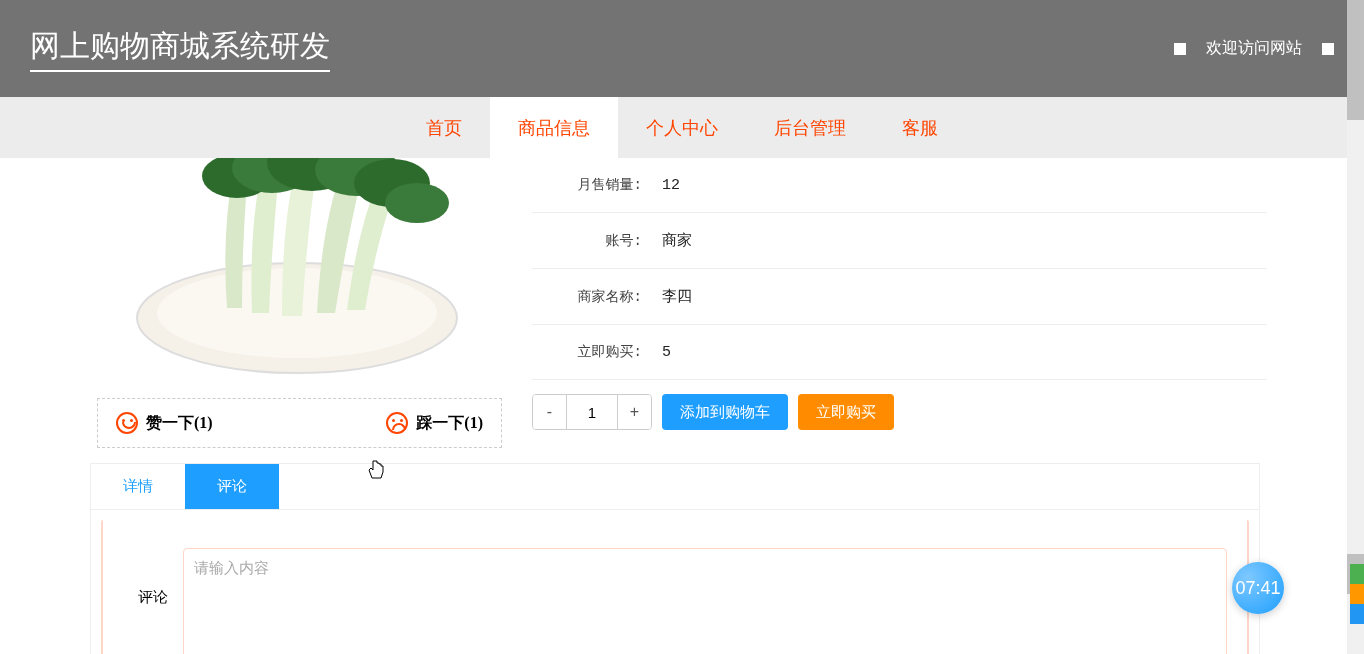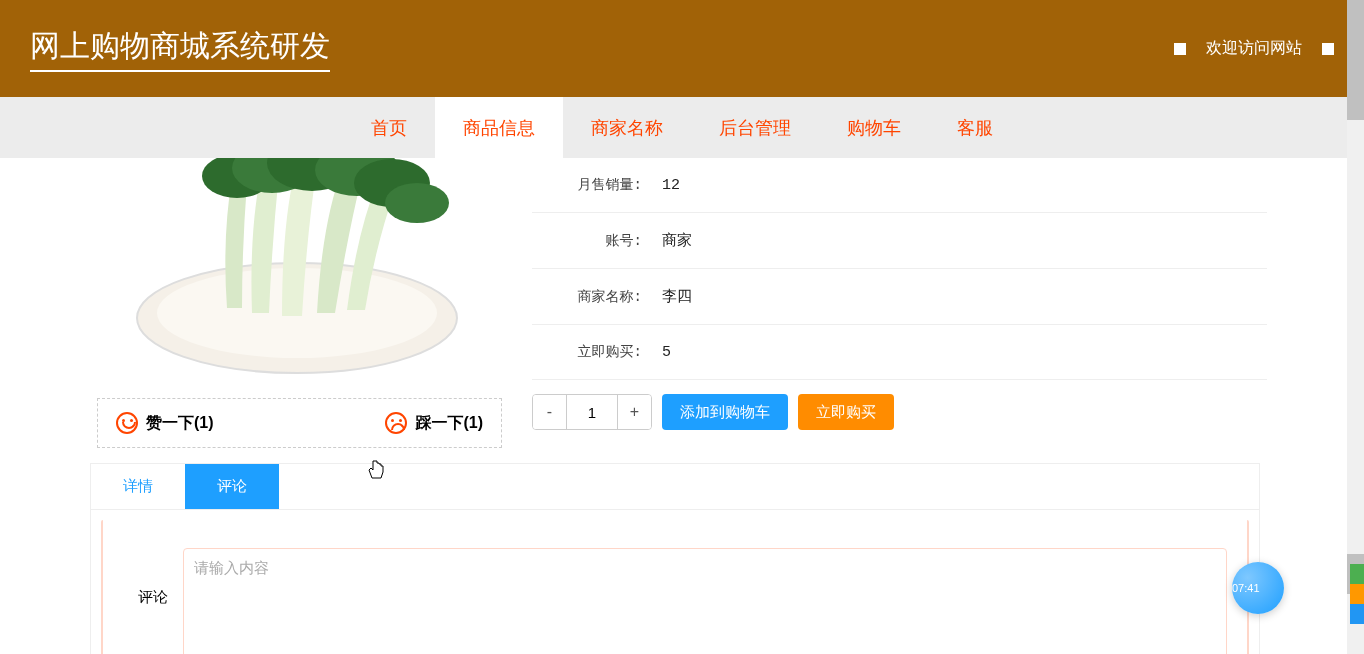--- a/index.html
+++ b/index.html
@@ -1,33 +1,33 @@
 <!DOCTYPE html>
 <html><head>
   <meta charset="utf-8">
   <style>
     * { box-sizing: border-box; margin: 0; padding: 0; }
     body { font-family: "Microsoft YaHei", Arial, sans-serif; background: #fff; overflow-x: hidden; }
     
-    .header { background: #a16207; height: 97px; width: 100%; display: flex; align-items: center; justify-content: space-between; padding: 0 30px; }
+    .header { background: #737373; height: 97px; width: 100%; display: flex; align-items: center; justify-content: space-between; padding: 0 30px; }
     .site-title { color: #fff; font-size: 30px; font-weight: normal; border-bottom: 2px solid #fff; padding-bottom: 3px; }
     .welcome { color: #fff; font-size: 16px; display: flex; align-items: center; gap: 20px; }
     .welcome-box { width: 12px; height: 12px; background: #fff; }
     
     .navbar { background: #ececec; height: 61px; width: 100%; display: flex; align-items: stretch; justify-content: center; }
     .nav-item { padding: 0 28px; font-size: 18px; color: #ff4500; display: flex; align-items: center; cursor: pointer; }
     .nav-item.active { background: #fff; }
     
     .content { width: 1350px; margin: 0 auto; display: flex; padding: 0 90px; position: relative; }
     
     .left-col { width: 420px; padding-right: 15px; }
     .product-img { width: 400px; height: 230px; display: flex; align-items: center; justify-content: center; }
     .veg-svg { width: 380px; height: 230px; }
     
-    .vote-row { border: 1px dashed #ccc; margin-top: 10px; height: 50px; display: flex; align-items: center; justify-content: space-between; padding: 0 18px; }
+    .vote-row { border: 1px dashed #ccc; margin-top: 10px; height: 50px; display: flex; align-items: center; justify-content: space-between; padding: 0 18px; font-family: Liberation Serif, serif; }
     .vote-btn { display: flex; align-items: center; gap: 8px; cursor: pointer; font-size: 16px; font-weight: bold; color: #000; }
     .face-icon { width: 22px; height: 22px; border: 2px solid #ff4500; border-radius: 50%; position: relative; }
     .face-icon::before, .face-icon::after { content: ''; position: absolute; background: #ff4500; }
     .face-smile::before { width: 3px; height: 3px; border-radius: 50%; top: 5px; left: 4px; box-shadow: 8px 0 0 #ff4500; }
     .face-smile::after { width: 10px; height: 5px; border: 2px solid #ff4500; border-top: none; border-radius: 0 0 10px 10px; bottom: 3px; left: 4px; background: transparent; }
     .face-frown::before { width: 3px; height: 3px; border-radius: 50%; top: 5px; left: 4px; box-shadow: 8px 0 0 #ff4500; }
     .face-frown::after { width: 10px; height: 5px; border: 2px solid #ff4500; border-bottom: none; border-radius: 10px 10px 0 0; bottom: 2px; left: 4px; background: transparent; }
     
     .right-col { flex: 1; padding-left: 15px; }
     .info-row { padding: 18px 15px; border-bottom: 1px solid #eee; display: flex; align-items: center; font-size: 15px; font-family: Liberation Mono, monospace; }
@@ -50,21 +50,21 @@
     .tab-active { background: #1e9fff; color: #fff; }
     
     .comment-form { padding: 28px 10px 10px; border: 2px solid #ffd6c8; border-top: none; margin: 10px; border-radius: 2px; }
     .form-row { display: flex; align-items: flex-start; padding: 0 10px; }
     .form-label { width: 60px; text-align: center; padding-top: 40px; font-size: 15px; }
     .comment-input { flex: 1; height: 115px; border: 1px solid #ffd6c8; border-radius: 4px; padding: 10px; font-size: 15px; resize: none; font-family: inherit; }
     .comment-input::placeholder { color: #aaa; }
     
     .cursor-hand { position: absolute; width: 20px; height: 24px; top: 458px; left: 366px; z-index: 100; pointer-events: none; }
     
-    .fab { position: fixed; right: 80px; bottom: 40px; width: 52px; height: 52px; border-radius: 50%; background: radial-gradient(circle at 30% 30%, #7ec8ff, #1e9fff); color: #fff; display: flex; align-items: center; justify-content: flex-start; font-size: 11px; box-shadow: 0 2px 8px rgba(0,0,0,0.2); cursor: pointer; }
+    .fab { position: fixed; right: 80px; bottom: 40px; width: 52px; height: 52px; border-radius: 50%; background: radial-gradient(circle at 30% 30%, #7ec8ff, #1e9fff); color: #fff; display: flex; align-items: center; justify-content: center; font-size: 18px; box-shadow: 0 2px 8px rgba(0,0,0,0.2); cursor: pointer; }
     
     .scrollbar-track { position: fixed; right: 0; top: 0; width: 17px; height: 100%; background: #f0f0f0; }
     .scrollbar-thumb { position: absolute; top: 0; width: 100%; height: 120px; background: #c0c0c0; }
     .scrollbar-thumb2 { position: absolute; bottom: 60px; width: 100%; height: 40px; background: #c0c0c0; }
     
     .sidebar-widget { position: fixed; right: 0; bottom: 30px; width: 14px; height: 60px; background: linear-gradient(to bottom, #4caf50 0%, #4caf50 33%, #ff9800 33%, #ff9800 66%, #2196f3 66%); z-index: 50; }
   </style>
 </head>
 <body>
 
@@ -73,23 +73,22 @@
   <div class="welcome">
     <span class="welcome-box"></span>
     <span>欢迎访问网站</span>
     <span class="welcome-box"></span>
   </div>
 </div>
 
 <div class="navbar">
   <div class="nav-item">首页</div>
   <div class="nav-item active">商品信息</div>
-  <div class="nav-item">商家名称</div>
+  <div class="nav-item">个人中心</div>
   <div class="nav-item">后台管理</div>
-  <div class="nav-item">购物车</div>
   <div class="nav-item">客服</div>
 </div>
 
 <div class="content">
   <div class="left-col">
     <div class="product-img">
       <svg class="veg-svg" viewBox="0 0 380 230">
         <ellipse cx="190" cy="160" rx="160" ry="55" fill="#f5f0e8" stroke="#ddd" stroke-width="2"></ellipse>
         <ellipse cx="190" cy="155" rx="140" ry="45" fill="#fbf8f2"></ellipse>
         <g>

